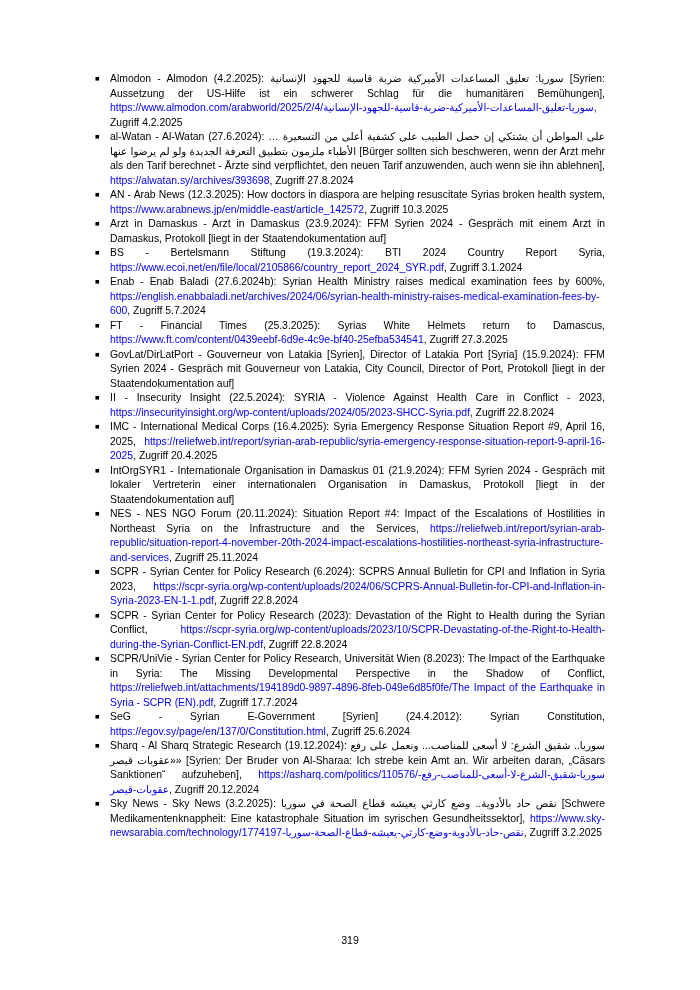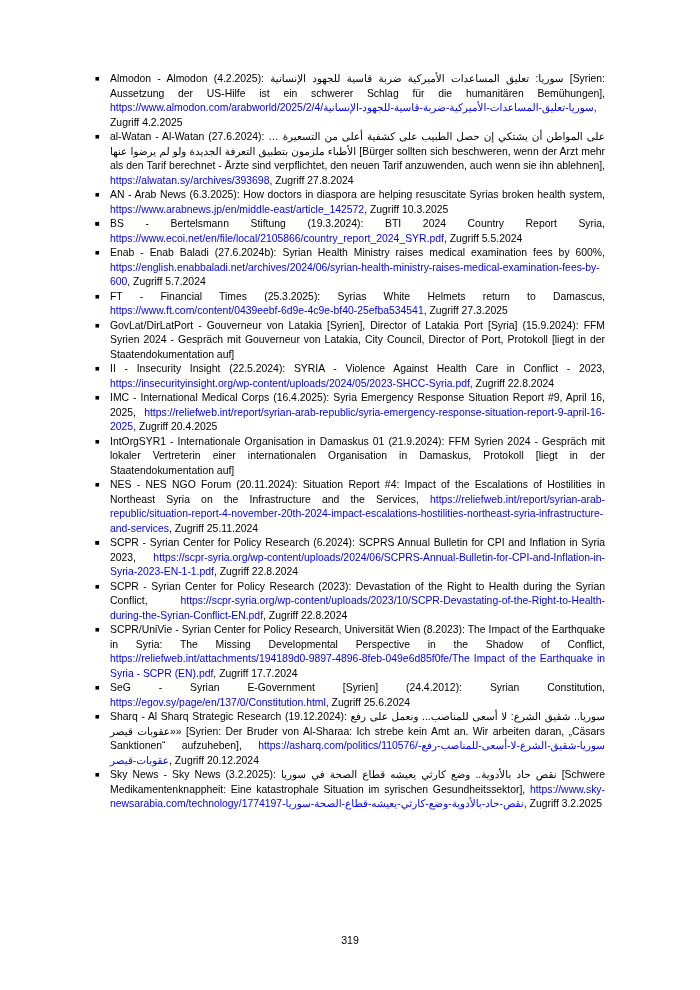--- a/index.html
+++ b/index.html
@@ -55,23 +55,23 @@
     font-size: 10.5px;
   }
 </style>
 </head>
 <body>
 
 <div class="page">
   <ul class="ref-list">
       <li class="ref-entry"><span class="bullet">■</span><span>Almodon - Almodon (4.2.2025): سوريا: تعليق المساعدات الأميركية ضربة قاسية للجهود الإنسانية [Syrien: Aussetzung der US-Hilfe ist ein schwerer Schlag für die humanitären Bemühungen], </span><a href="#" class="ref-link">https://www.almodon.com/arabworld/2025/2/4/سوريا-تعليق-المساعدات-الأميركية-ضربة-قاسية-للجهود-الإنسانية</a><span>, Zugriff 4.2.2025</span></li>
       <li class="ref-entry"><span class="bullet">■</span><span>al-Watan - Al-Watan (27.6.2024): على المواطن أن يشتكي إن حصل الطبيب على كشفية أعلى من التسعيرة … الأطباء ملزمون بتطبيق التعرفة الجديدة ولو لم يرضوا عنها [Bürger sollten sich beschweren, wenn der Arzt mehr als den Tarif berechnet - Ärzte sind verpflichtet, den neuen Tarif anzuwenden, auch wenn sie ihn ablehnen], </span><a href="#" class="ref-link">https://alwatan.sy/archives/393698</a><span>, Zugriff 27.8.2024</span></li>
-      <li class="ref-entry"><span class="bullet">■</span><span>AN - Arab News (6.3.2025): How doctors in diaspora are helping resuscitate Syrias broken health system, </span><a href="#" class="ref-link">https://www.arabnews.jp/en/middle-east/article_142572</a><span>, Zugriff 10.3.2025</span></li>
-      <li class="ref-entry"><span class="bullet">■</span></li>
-      <li class="ref-entry"><span class="bullet">■</span><span>BS - Bertelsmann Stiftung (19.3.2024): BTI 2024 Country Report Syria, </span><a href="#" class="ref-link">https://www.ecoi.net/en/file/local/2105866/country_report_2024_SYR.pdf</a><span>, Zugriff 5.5.2024</span></li>
+      <li class="ref-entry"><span class="bullet">■</span><span>AN - Arab News (12.3.2025): How doctors in diaspora are helping resuscitate Syrias broken health system, </span><a href="#" class="ref-link">https://www.arabnews.jp/en/middle-east/article_142572</a><span>, Zugriff 10.3.2025</span></li>
+      <li class="ref-entry"><span class="bullet">■</span><span>Arzt in Damaskus - Arzt in Damaskus (23.9.2024): FFM Syrien 2024 - Gespräch mit einem Arzt in Damaskus, Protokoll [liegt in der Staatendokumentation auf]</span></li>
+      <li class="ref-entry"><span class="bullet">■</span><span>BS - Bertelsmann Stiftung (19.3.2024): BTI 2024 Country Report Syria, </span><a href="#" class="ref-link">https://www.ecoi.net/en/file/local/2105866/country_report_2024_SYR.pdf</a><span>, Zugriff 3.1.2024</span></li>
       <li class="ref-entry"><span class="bullet">■</span><span>Enab - Enab Baladi (27.6.2024b): Syrian Health Ministry raises medical examination fees by 600%, </span><a href="#" class="ref-link">https://english.enabbaladi.net/archives/2024/06/syrian-health-ministry-raises-medical-examination-fees-by-600</a><span>, Zugriff 5.7.2024</span></li>
       <li class="ref-entry"><span class="bullet">■</span><span>FT - Financial Times (25.3.2025): Syrias White Helmets return to Damascus, </span><a href="#" class="ref-link">https://www.ft.com/content/0439eebf-6d9e-4c9e-bf40-25efba534541</a><span>, Zugriff 27.3.2025</span></li>
       <li class="ref-entry"><span class="bullet">■</span><span>GovLat/DirLatPort - Gouverneur von Latakia [Syrien], Director of Latakia Port [Syria] (15.9.2024): FFM Syrien 2024 - Gespräch mit Gouverneur von Latakia, City Council, Director of Port, Protokoll [liegt in der Staatendokumentation auf]</span></li>
       <li class="ref-entry"><span class="bullet">■</span><span>II - Insecurity Insight (22.5.2024): SYRIA - Violence Against Health Care in Conflict - 2023, </span><a href="#" class="ref-link">https://insecurityinsight.org/wp-content/uploads/2024/05/2023-SHCC-Syria.pdf</a><span>, Zugriff 22.8.2024</span></li>
       <li class="ref-entry"><span class="bullet">■</span><span>IMC - International Medical Corps (16.4.2025): Syria Emergency Response Situation Report #9, April 16, 2025, </span><a href="#" class="ref-link">https://reliefweb.int/report/syrian-arab-republic/syria-emergency-response-situation-report-9-april-16-2025</a><span>, Zugriff 20.4.2025</span></li>
       <li class="ref-entry"><span class="bullet">■</span><span>IntOrgSYR1 - Internationale Organisation in Damaskus 01 (21.9.2024): FFM Syrien 2024 - Gespräch mit lokaler Vertreterin einer internationalen Organisation in Damaskus, Protokoll [liegt in der Staatendokumentation auf]</span></li>
       <li class="ref-entry"><span class="bullet">■</span><span>NES - NES NGO Forum (20.11.2024): Situation Report #4: Impact of the Escalations of Hostilities in Northeast Syria on the Infrastructure and the Services, </span><a href="#" class="ref-link">https://reliefweb.int/report/syrian-arab-republic/situation-report-4-november-20th-2024-impact-escalations-hostilities-northeast-syria-infrastructure-and-services</a><span>, Zugriff 25.11.2024</span></li>
       <li class="ref-entry"><span class="bullet">■</span></li>
       <li class="ref-entry"><span class="bullet">■</span><span>SCPR - Syrian Center for Policy Research (6.2024): SCPRS Annual Bulletin for CPI and Inflation in Syria 2023, </span><a href="#" class="ref-link">https://scpr-syria.org/wp-content/uploads/2024/06/SCPRS-Annual-Bulletin-for-CPI-and-Inflation-in-Syria-2023-EN-1-1.pdf</a><span>, Zugriff 22.8.2024</span></li>
       <li class="ref-entry"><span class="bullet">■</span><span>SCPR - Syrian Center for Policy Research (2023): Devastation of the Right to Health during the Syrian Conflict, </span><a href="#" class="ref-link">https://scpr-syria.org/wp-content/uploads/2023/10/SCPR-Devastating-of-the-Right-to-Health-during-the-Syrian-Conflict-EN.pdf</a><span>, Zugriff 22.8.2024</span></li>

